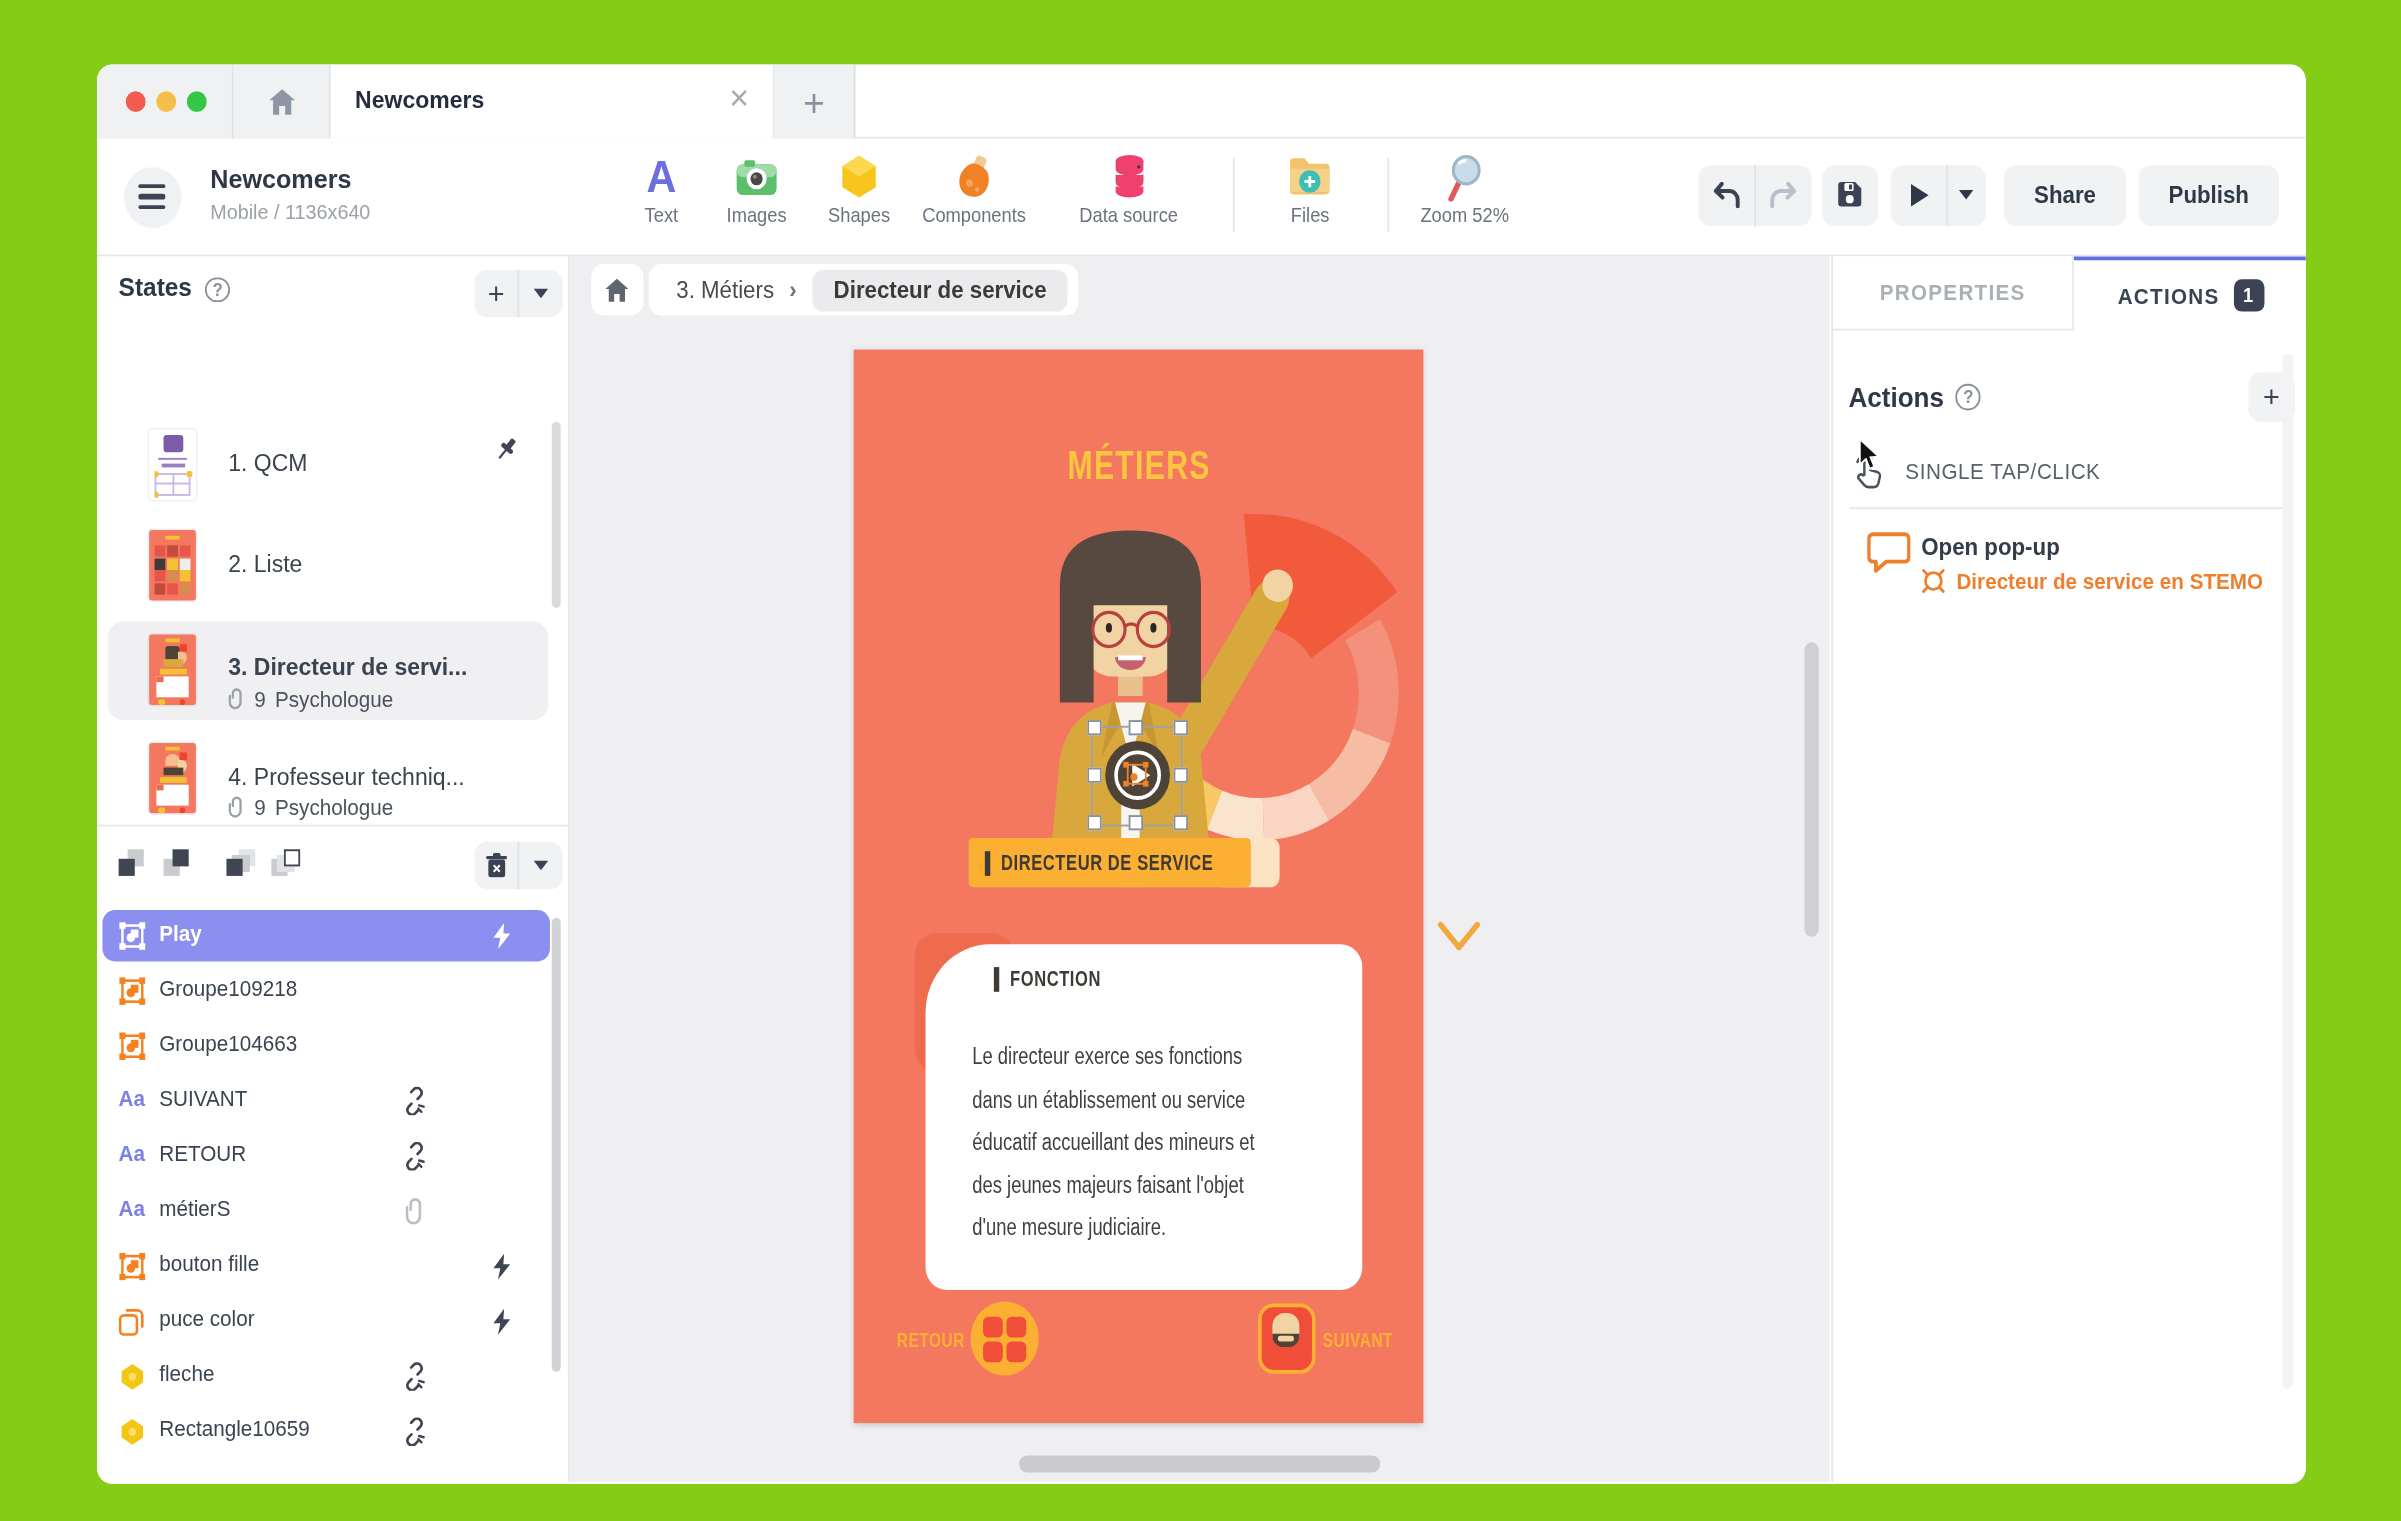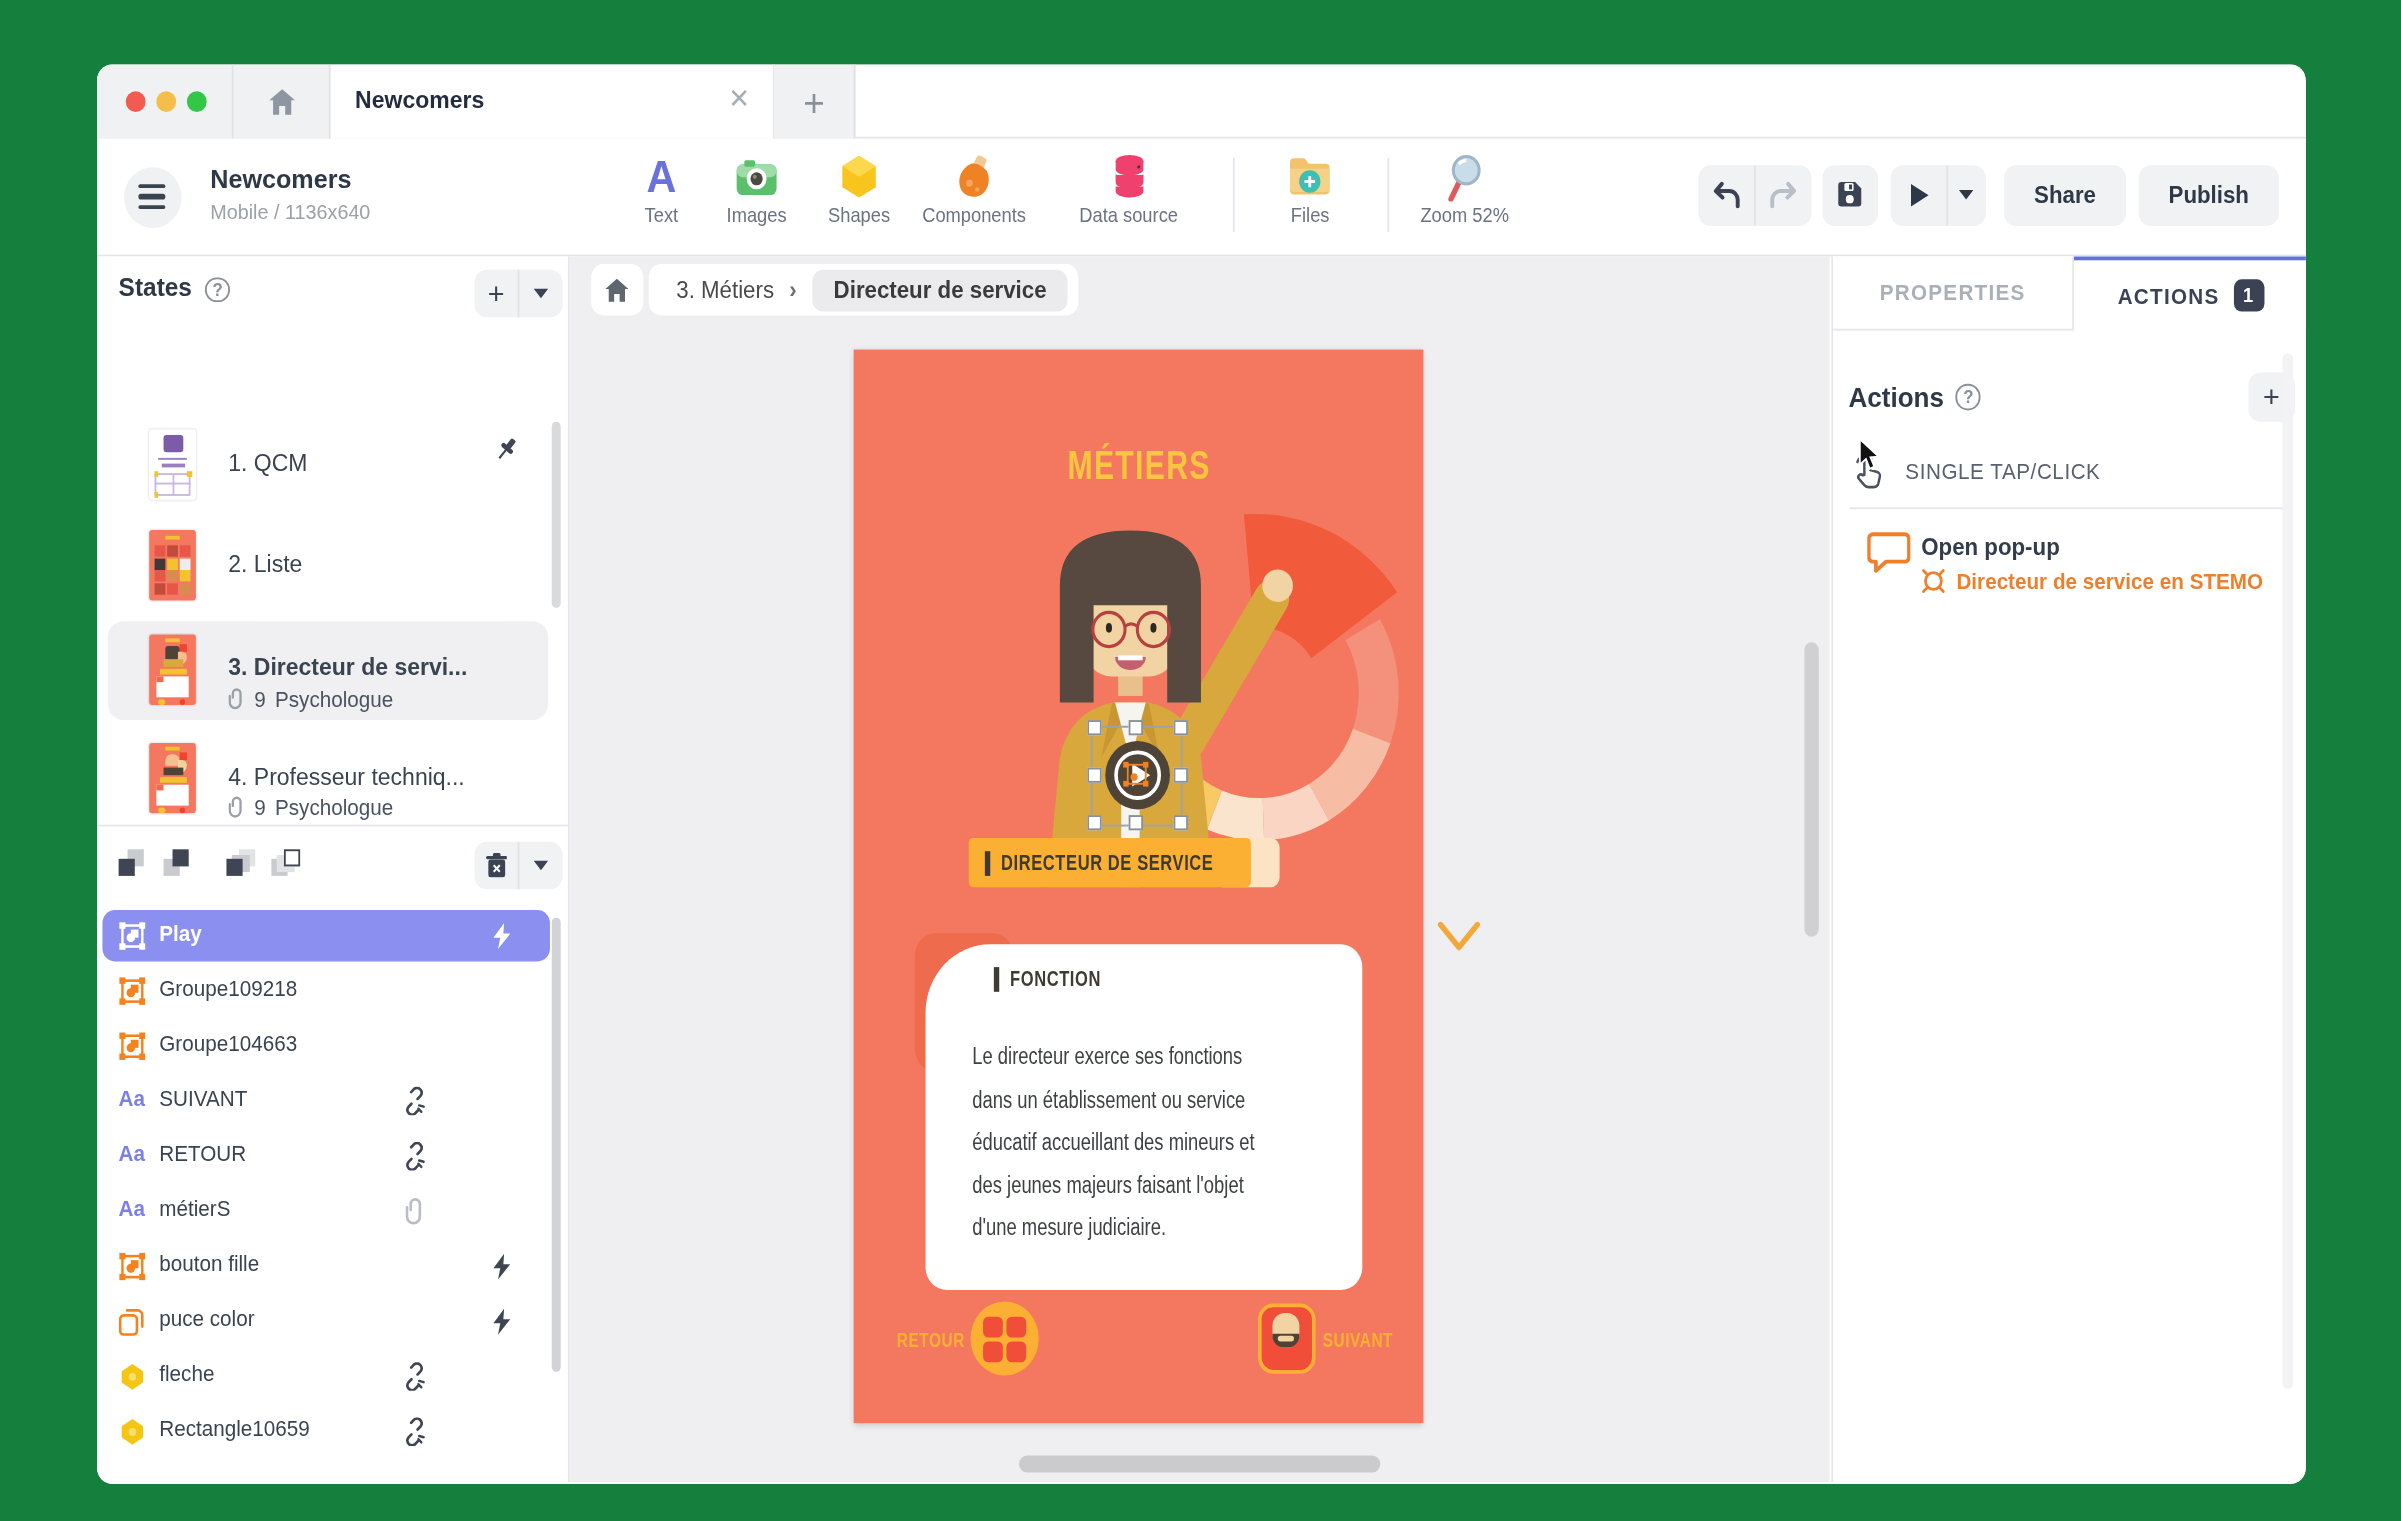--- a/index.html
+++ b/index.html
@@ -1,17 +1,17 @@
 <!DOCTYPE html>
 <html style="font-size:13.6px"><head>
 <meta charset="utf-8">
 <style>
   * { margin:0; padding:0; box-sizing:border-box; }
   html,body { background:#000; }
-  .stage { position:relative; width:2401px; height:1522px; background:#15803d; overflow:hidden; }
+  .stage { position:relative; width:2401px; height:1522px; background:#84cc16; overflow:hidden; }
   .design { position:absolute; left:0; top:0; width:1336px; height:801px;
             transform:scale(1.7972,1.9); transform-origin:0 0;
             font-family:"Liberation Sans", sans-serif; }
   .abs { position:absolute; }
   .window { position:absolute; left:54px; top:34px; width:1229px; height:747px;
             background:#fff; border-radius:8.5px; overflow:hidden; }
 
   
   .tabbar { position:absolute; left:0; top:0; width:100%; height:39px; background:#fff;
             border-bottom:0.9px solid #E3E4E8; }

